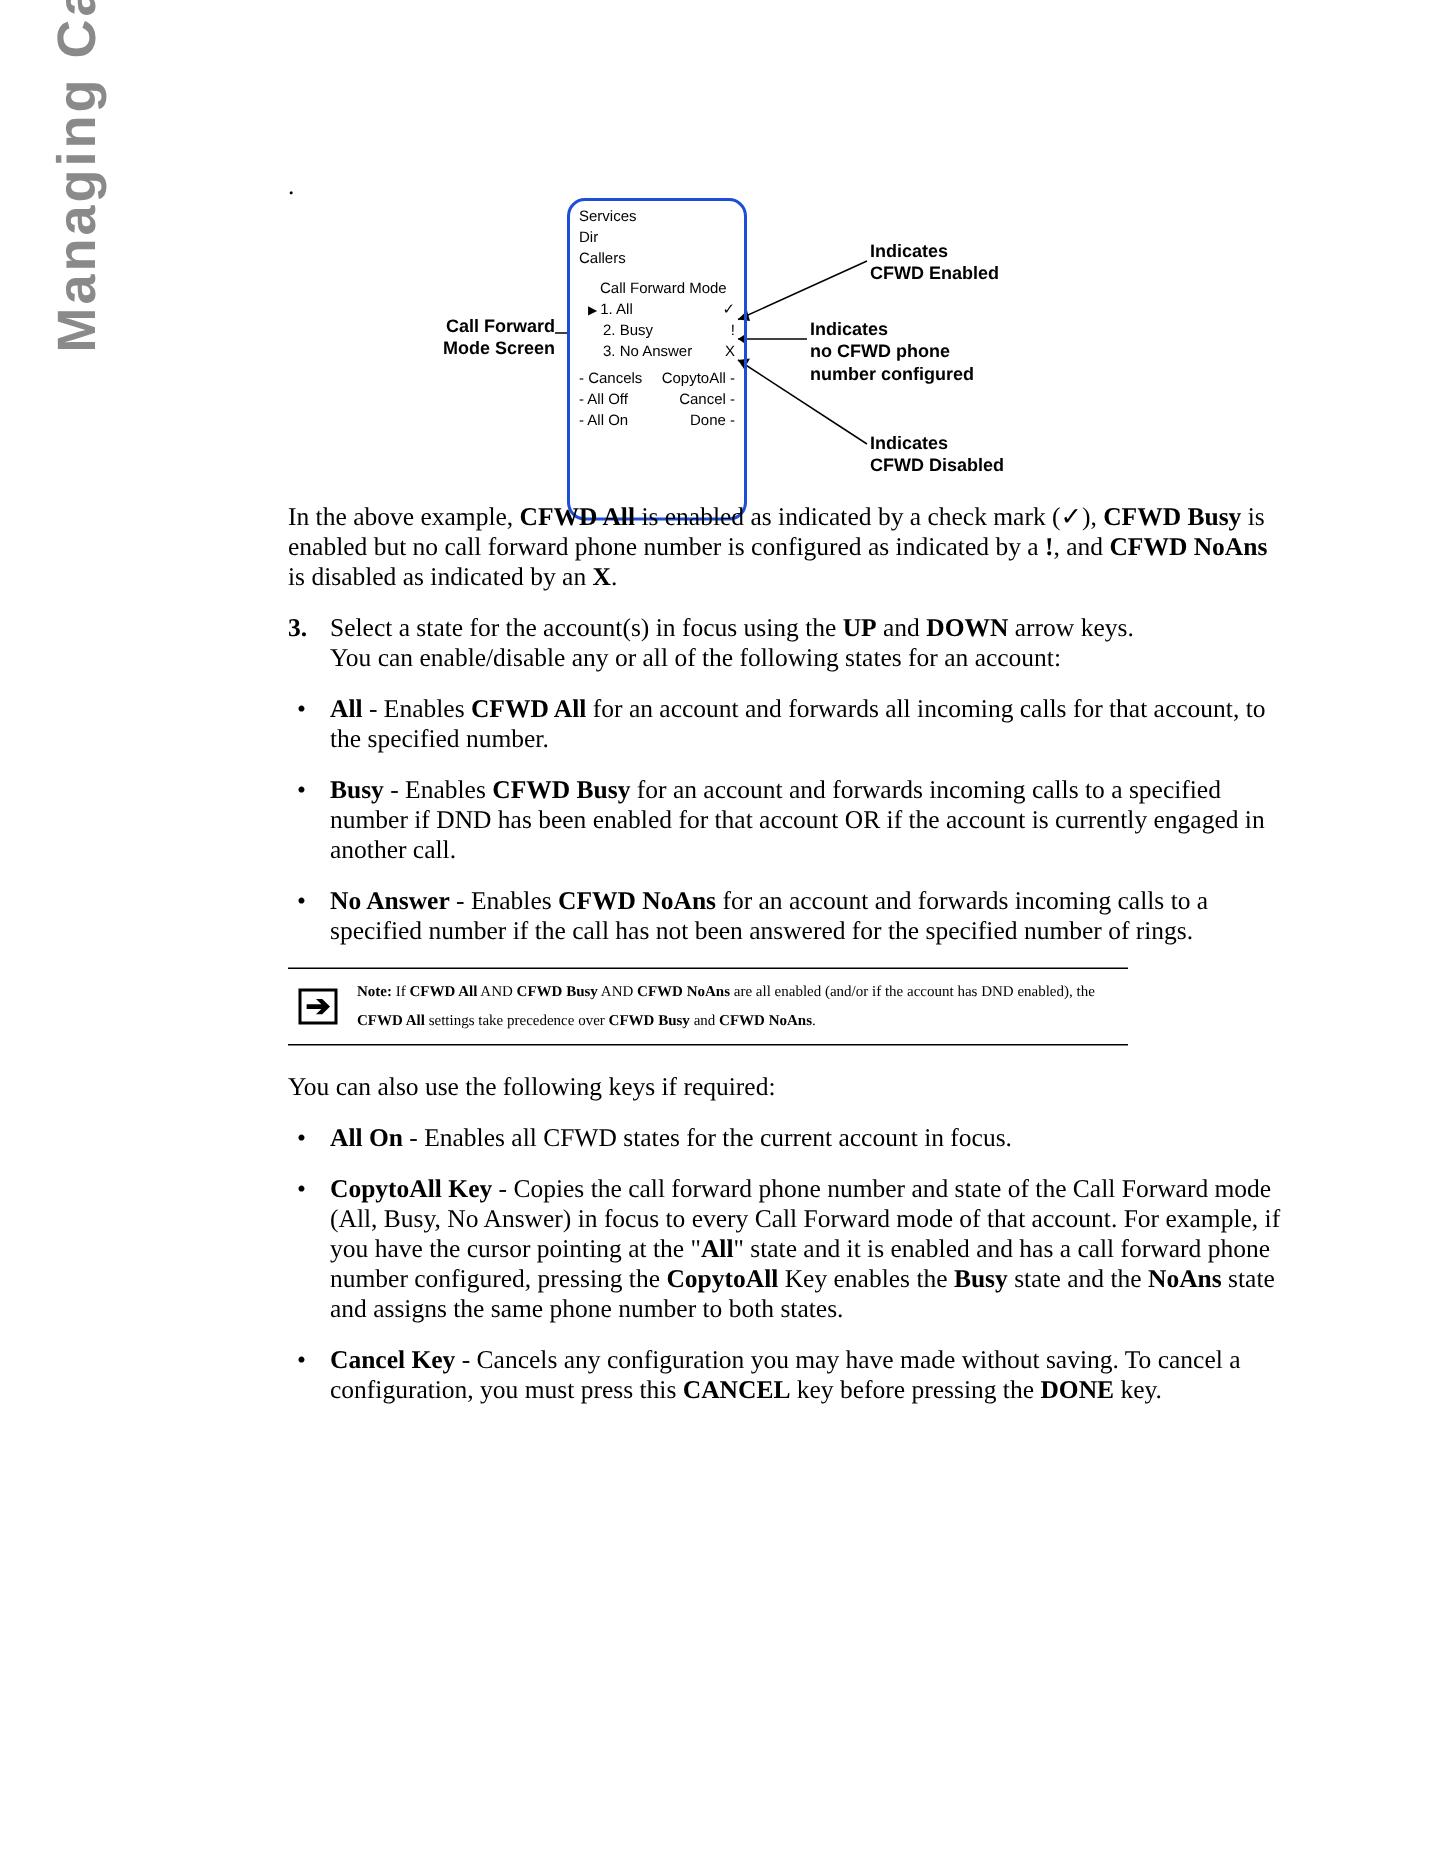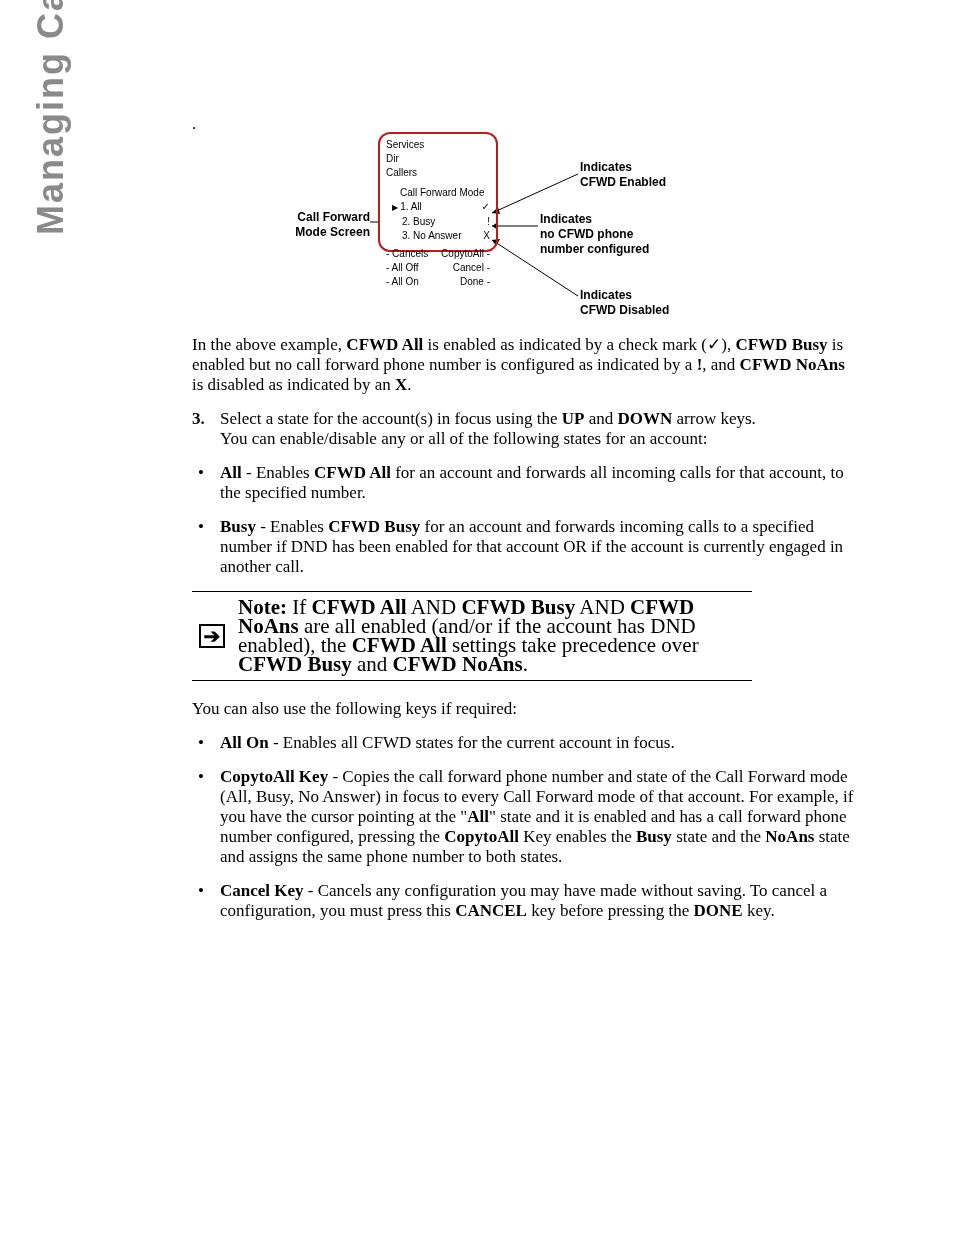--- a/index.html
+++ b/index.html
@@ -46,22 +46,22 @@
     height: 190px;
     font-family: Arial, Helvetica, sans-serif;
     font-size: 11px;
     color: #000;
   }
   .screen {
     position: absolute;
     left: 118px;
     top: 6px;
     width: 120px;
-    height: 120px;
-    border: 2px solid #b91c1c;
+    height: 215px;
+    border: 2px solid #1d4ed8;
     border-radius: 12px;
     box-sizing: border-box;
     padding: 4px 6px 4px 6px;
   }
   .screen-inner {
     font-size: 10px;
     line-height: 14px;
   }
   .screen .row {
     display: flex;
@@ -160,21 +160,21 @@
     display: flex;
     align-items: center;
     justify-content: center;
     font-size: 20px;
     line-height: 20px;
     font-weight: 900;
     box-sizing: border-box;
   }
   .note-text {
     flex: 1;
-    font-size: 21px;
+    font-size: 10px;
     line-height: 19px;
     padding-left: 6px;
   }
   .footer {
     position: absolute;
     left: 88px;
     bottom: 64px;
     width: 770px;
     border-top: 1px solid #000;
     display: flex;
@@ -269,20 +269,23 @@
       </div>
     </div>
 
     <ul class="bul">
       <li>
         <b>All</b><span> - Enables </span><b>CFWD All</b><span> for an account and forwards all incoming calls for that account, to the specified number.</span>
       </li>
       <li>
         <b>Busy</b><span> - Enables </span><b>CFWD Busy</b><span> for an account and forwards incoming calls to a specified number if DND has been enabled for that account OR if the account is currently engaged in another call.</span>
       </li>
+      <li>
+        <b>No Answer</b><span> - Enables </span><b>CFWD NoAns</b><span> for an account and forwards incoming calls to a specified number if the call has not been answered for the specified number of rings.</span>
+      </li>
     </ul>
 
     <div class="note-box">
       <div class="note-icon-wrap">
         <div class="note-icon">➔</div>
       </div>
       <div class="note-text">
         <b>Note:</b><span> If </span><b>CFWD All</b><span> AND </span><b>CFWD Busy</b><span> AND </span><b>CFWD NoAns</b><span> are all enabled (and/or if the account has DND enabled), the </span><b>CFWD All</b><span> settings take precedence over </span><b>CFWD Busy</b><span> and </span><b>CFWD NoAns</b><span>.</span>
       </div>
     </div>

